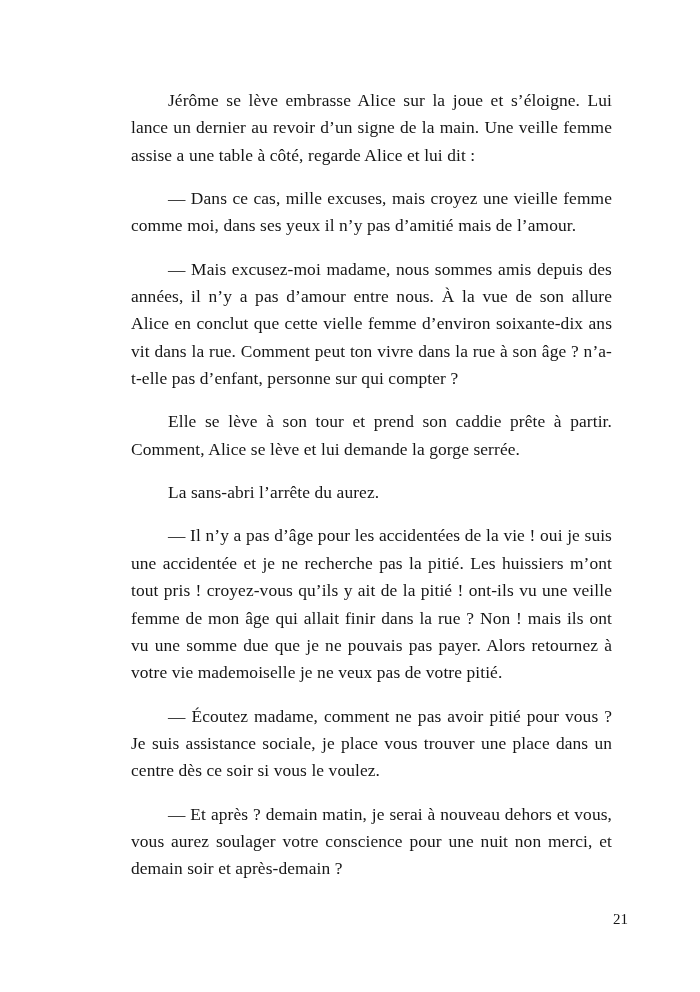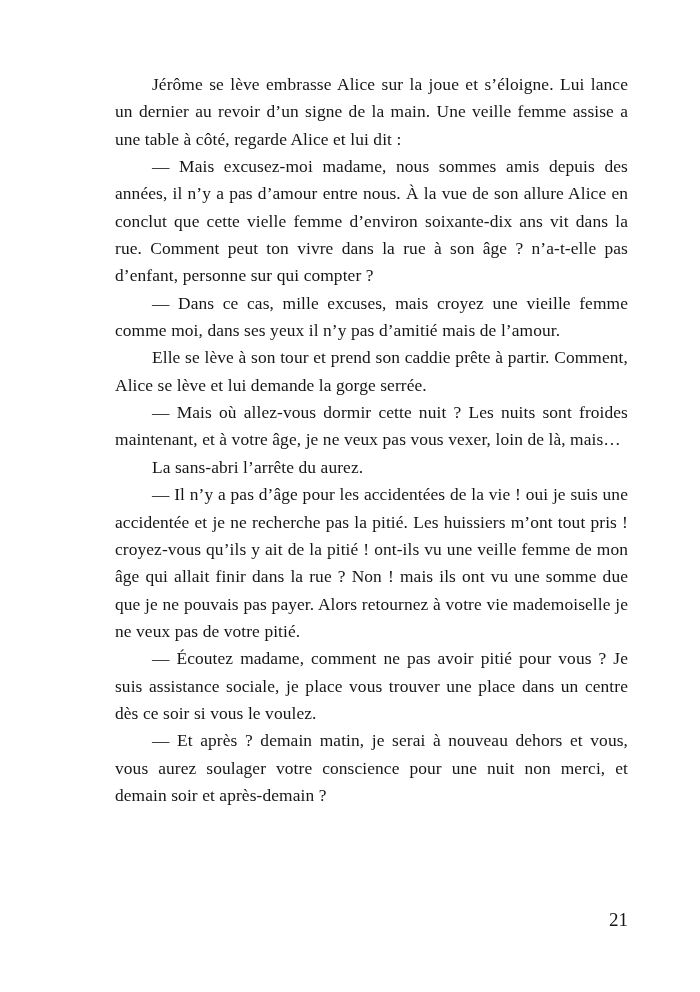--- a/index.html
+++ b/index.html
@@ -20,43 +20,42 @@
     position: absolute;
     left: 115px;
     top: 71px;
     width: 513px;
     font-size: 17.4px;
     line-height: 27.35px;
     text-align: justify;
     letter-spacing: 0.1px;
   }
   .text-block p {
-    margin: 0;
+    margin: 16px;
     padding: 0;
     text-indent: 37px;
   }
   .page-number {
     position: absolute;
     left: 115px;
     top: 906px;
     width: 513px;
     text-align: right;
-    font-size: 19px;
+    font-size: 15px;
     line-height: 27.35px;
   }
 </style>
 </head>
 <body>
 
 <div class="book-page">
   <div class="text-block">
     <p>Jérôme se lève embrasse Alice sur la joue et s’éloigne. Lui lance un dernier au revoir d’un signe de la main. Une veille femme assise a une table à côté, regarde Alice et lui dit :</p>
+    <p>— Dans ce cas, mille excuses, mais croyez une vieille femme comme moi, dans ses yeux il n’y pas d’amitié mais de l’amour.</p>
     <p>— Mais excusez-moi madame, nous sommes amis depuis des années, il n’y a pas d’amour entre nous. À la vue de son allure Alice en conclut que cette vielle femme d’environ soixante-dix ans vit dans la rue. Comment peut ton vivre dans la rue à son âge ? n’a-t-elle pas d’enfant, personne sur qui compter ?</p>
-    <p>— Dans ce cas, mille excuses, mais croyez une vieille femme comme moi, dans ses yeux il n’y pas d’amitié mais de l’amour.</p>
     <p>Elle se lève à son tour et prend son caddie prête à partir. Comment, Alice se lève et lui demande la gorge serrée.</p>
-    <p>— Mais où allez-vous dormir cette nuit ? Les nuits sont froides maintenant, et à votre âge, je ne veux pas vous vexer, loin de là, mais…</p>
     <p>La sans-abri l’arrête du aurez.</p>
     <p>— Il n’y a pas d’âge pour les accidentées de la vie ! oui je suis une accidentée et je ne recherche pas la pitié. Les huissiers m’ont tout pris ! croyez-vous qu’ils y ait de la pitié ! ont-ils vu une veille femme de mon âge qui allait finir dans la rue ? Non ! mais ils ont vu une somme due que je ne pouvais pas payer. Alors retournez à votre vie mademoiselle je ne veux pas de votre pitié.</p>
     <p>— Écoutez madame, comment ne pas avoir pitié pour vous ? Je suis assistance sociale, je place vous trouver une place dans un centre dès ce soir si vous le voulez.</p>
     <p>— Et après ? demain matin, je serai à nouveau dehors et vous, vous aurez soulager votre conscience pour une nuit non merci, et demain soir et après-demain ?</p>
   </div>
   <div class="page-number">21</div>
 </div>
 
 </body></html>

